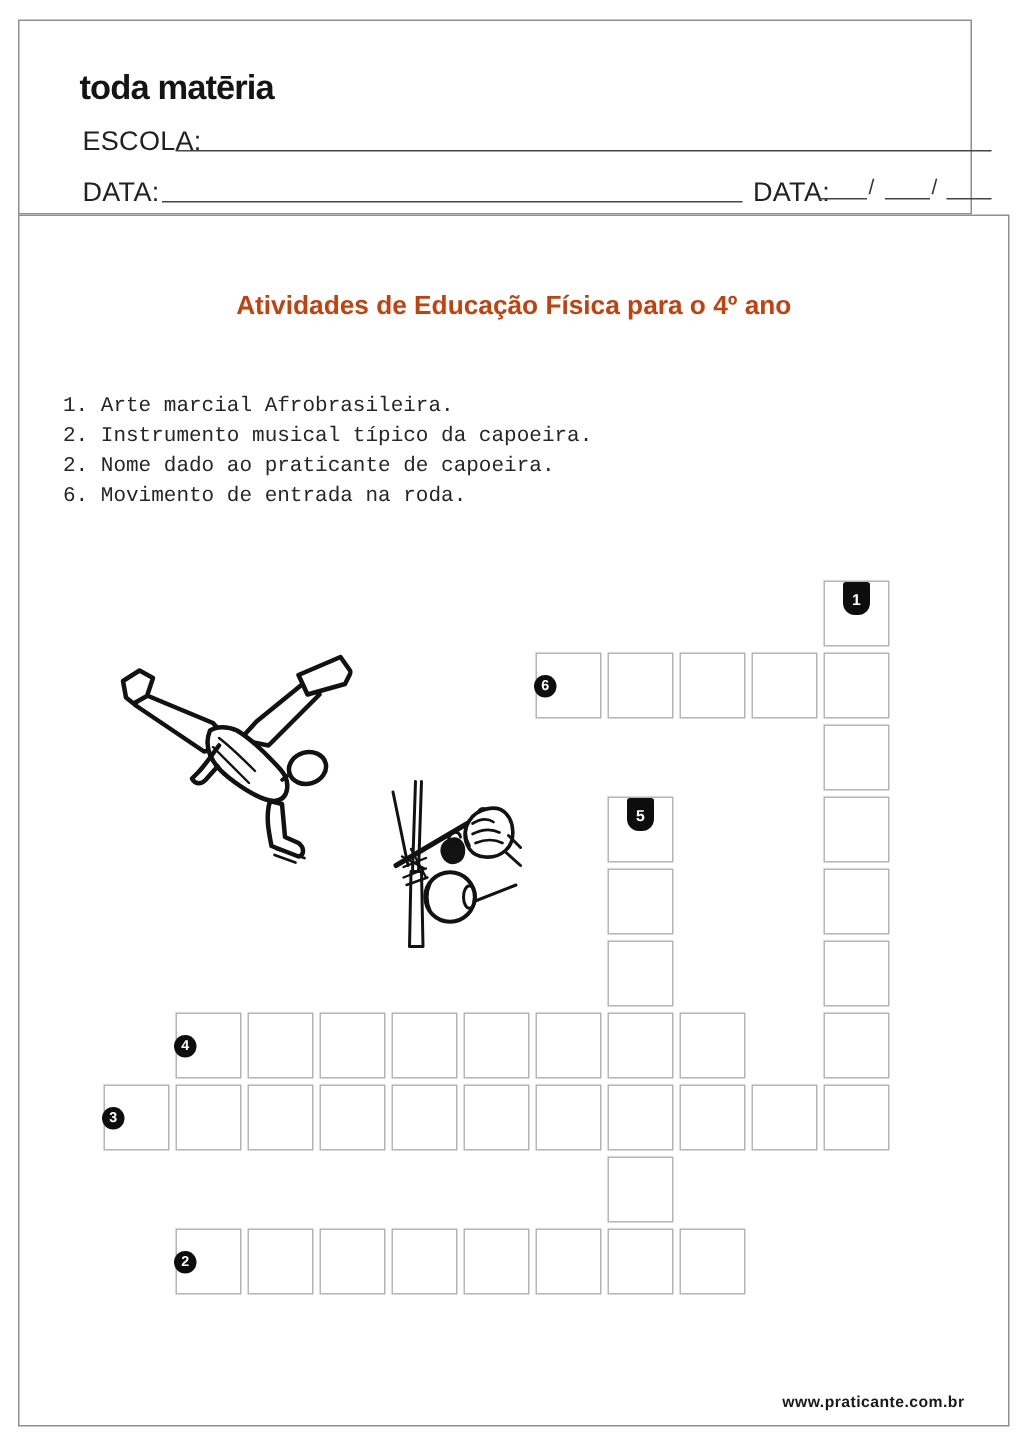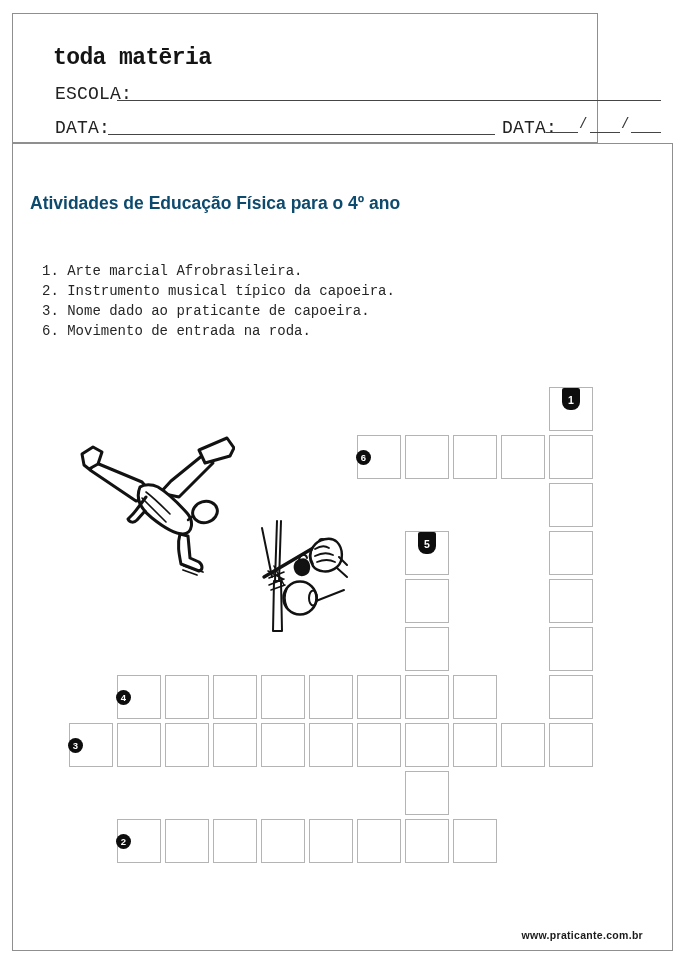--- a/index.html
+++ b/index.html
@@ -5,38 +5,38 @@
   :root{
     --text:#1d1d1d; --line:#454545; --grid-border:#b4b4b4;
     --box-border:#8f8f8f; --badge-bg:#0d0d0d; --badge-text:#ffffff; --bg:#ffffff;
   }
   html,body{margin:0;padding:0;background:#fff;}
   .page{
     position:relative;width:685px;height:967px;background:var(--bg);
     font-family:"Liberation Sans",sans-serif;color:var(--text);overflow:hidden;
   }
   .box{position:absolute;box-sizing:border-box;border:1.5px solid var(--box-border);background:#fff;}
-  .header-box{left:12px;top:13px;width:586px;height:130px;font-family:Liberation Mono, monospace;}
+  .header-box{left:12px;top:13px;width:636px;height:130px;}
   .content-box{left:12px;top:143px;width:661px;height:808px;}
 
   .logo{position:absolute;left:40px;top:31px;font-size:23px;font-weight:bold;letter-spacing:-0.6px;color:#141414;}
   .field-label{position:absolute;font-size:18px;letter-spacing:0.2px;color:#222;}
   .escola-label{left:42px;top:70px;}
   .nome-label{left:42px;top:104px;}
   .data-label{left:489px;top:104px;}
   .blank-line{position:absolute;height:0;border-bottom:1.5px solid var(--line);}
   .escola-line{left:104px;top:86px;width:544px;}
   .nome-line{left:95px;top:120px;width:387px;}
   .date-line-1{left:533px;top:118px;width:32px;}
   .date-line-2{left:577px;top:118px;width:30px;}
   .date-line-3{left:618px;top:118px;width:30px;}
   .date-slash{position:absolute;top:102px;font-size:14px;color:#333;}
   .slash-1{left:566px;} .slash-2{left:608px;}
 
-  .page-title{position:absolute;left:0;right:0;top:193px;text-align:left;font-size:17.5px;font-weight:bold;color:#0c4a6e;margin-left:30px;}
+  .page-title{position:absolute;left:0;right:0;top:193px;text-align:center;font-size:17.5px;font-weight:bold;color:#c2410c;}
   .question{position:absolute;left:42px;top:226px;font-size:16.5px;color:#262626;}
   .clues{position:absolute;left:42px;top:261px;list-style:none;margin:0;padding:0;font-size:14px;line-height:20px;color:#262626;font-family:Liberation Mono, monospace;}
 
   .crossword{position:absolute;left:69px;top:387px;width:530px;height:480px;}
   .cw-cell{position:absolute;width:44px;height:44px;box-sizing:border-box;
     border:1.4px solid var(--grid-border);background:#fff;}
   .cw-badge{position:absolute;background:var(--badge-bg);color:var(--badge-text);
     display:flex;align-items:center;justify-content:center;font-weight:bold;z-index:2;}
   .cw-circle{width:15px;height:15px;border-radius:50%;font-size:9.5px;}
   .cw-tag{width:18px;height:21px;border-radius:2px 2px 8px 8px;font-size:10.5px;padding-top:1px;}
@@ -66,21 +66,21 @@
     <div class="blank-line date-line-3"></div>
   </div>
 
   <div class="box content-box"></div>
 
   <div class="page-title">Atividades de Educação Física para o 4º ano</div>
 
   <ul class="clues">
     <li>1. Arte marcial Afrobrasileira.</li>
     <li>2. Instrumento musical típico da capoeira.</li>
-    <li>3. Nome dado ao praticante de capoeira.</li>
+    <li>2. Nome dado ao praticante de capoeira.</li>
     <li>6. Movimento de entrada na roda.</li>
   </ul>
 
   <div class="illus capoeirista">
     <svg width="155" height="146" viewBox="0 0 155 146" xmlns="http://www.w3.org/2000/svg">
       <g stroke="#121212" stroke-width="3" fill="#ffffff" stroke-linejoin="round" stroke-linecap="round">
 
         <path d="M14,28 L62,48 L75,63 L56,67 L10,36 Z"></path>
 
         <path d="M4,31 L2,20 L13,13 L22,18 L18,30 L9,35 Z"></path>

